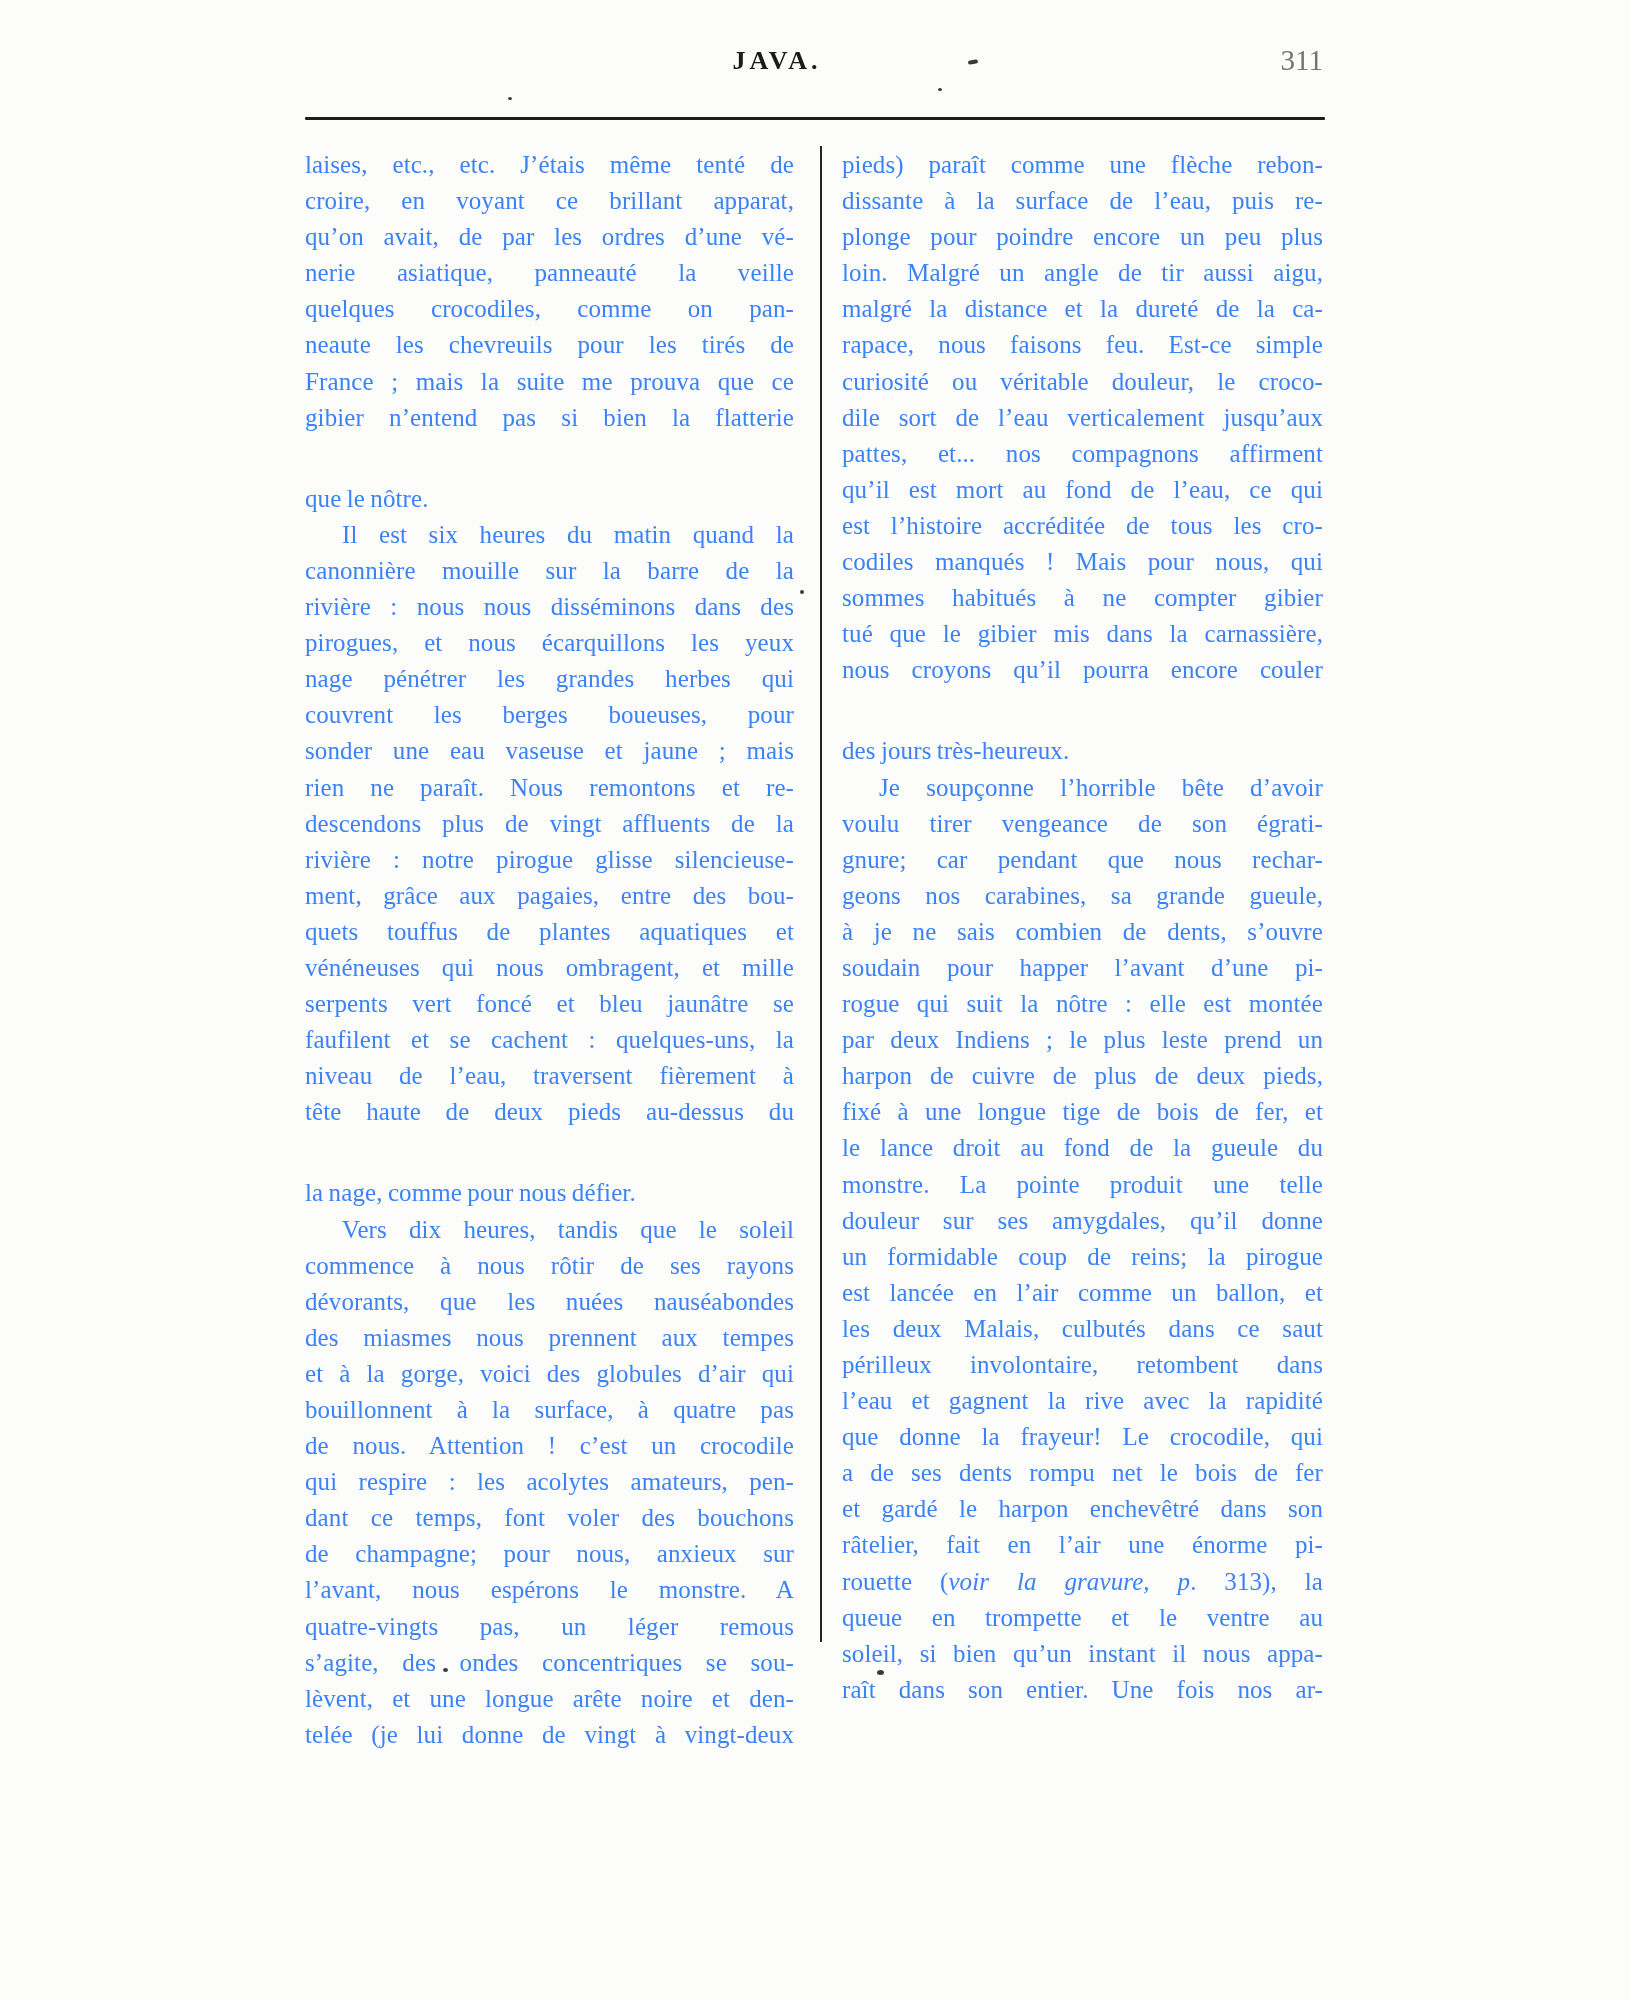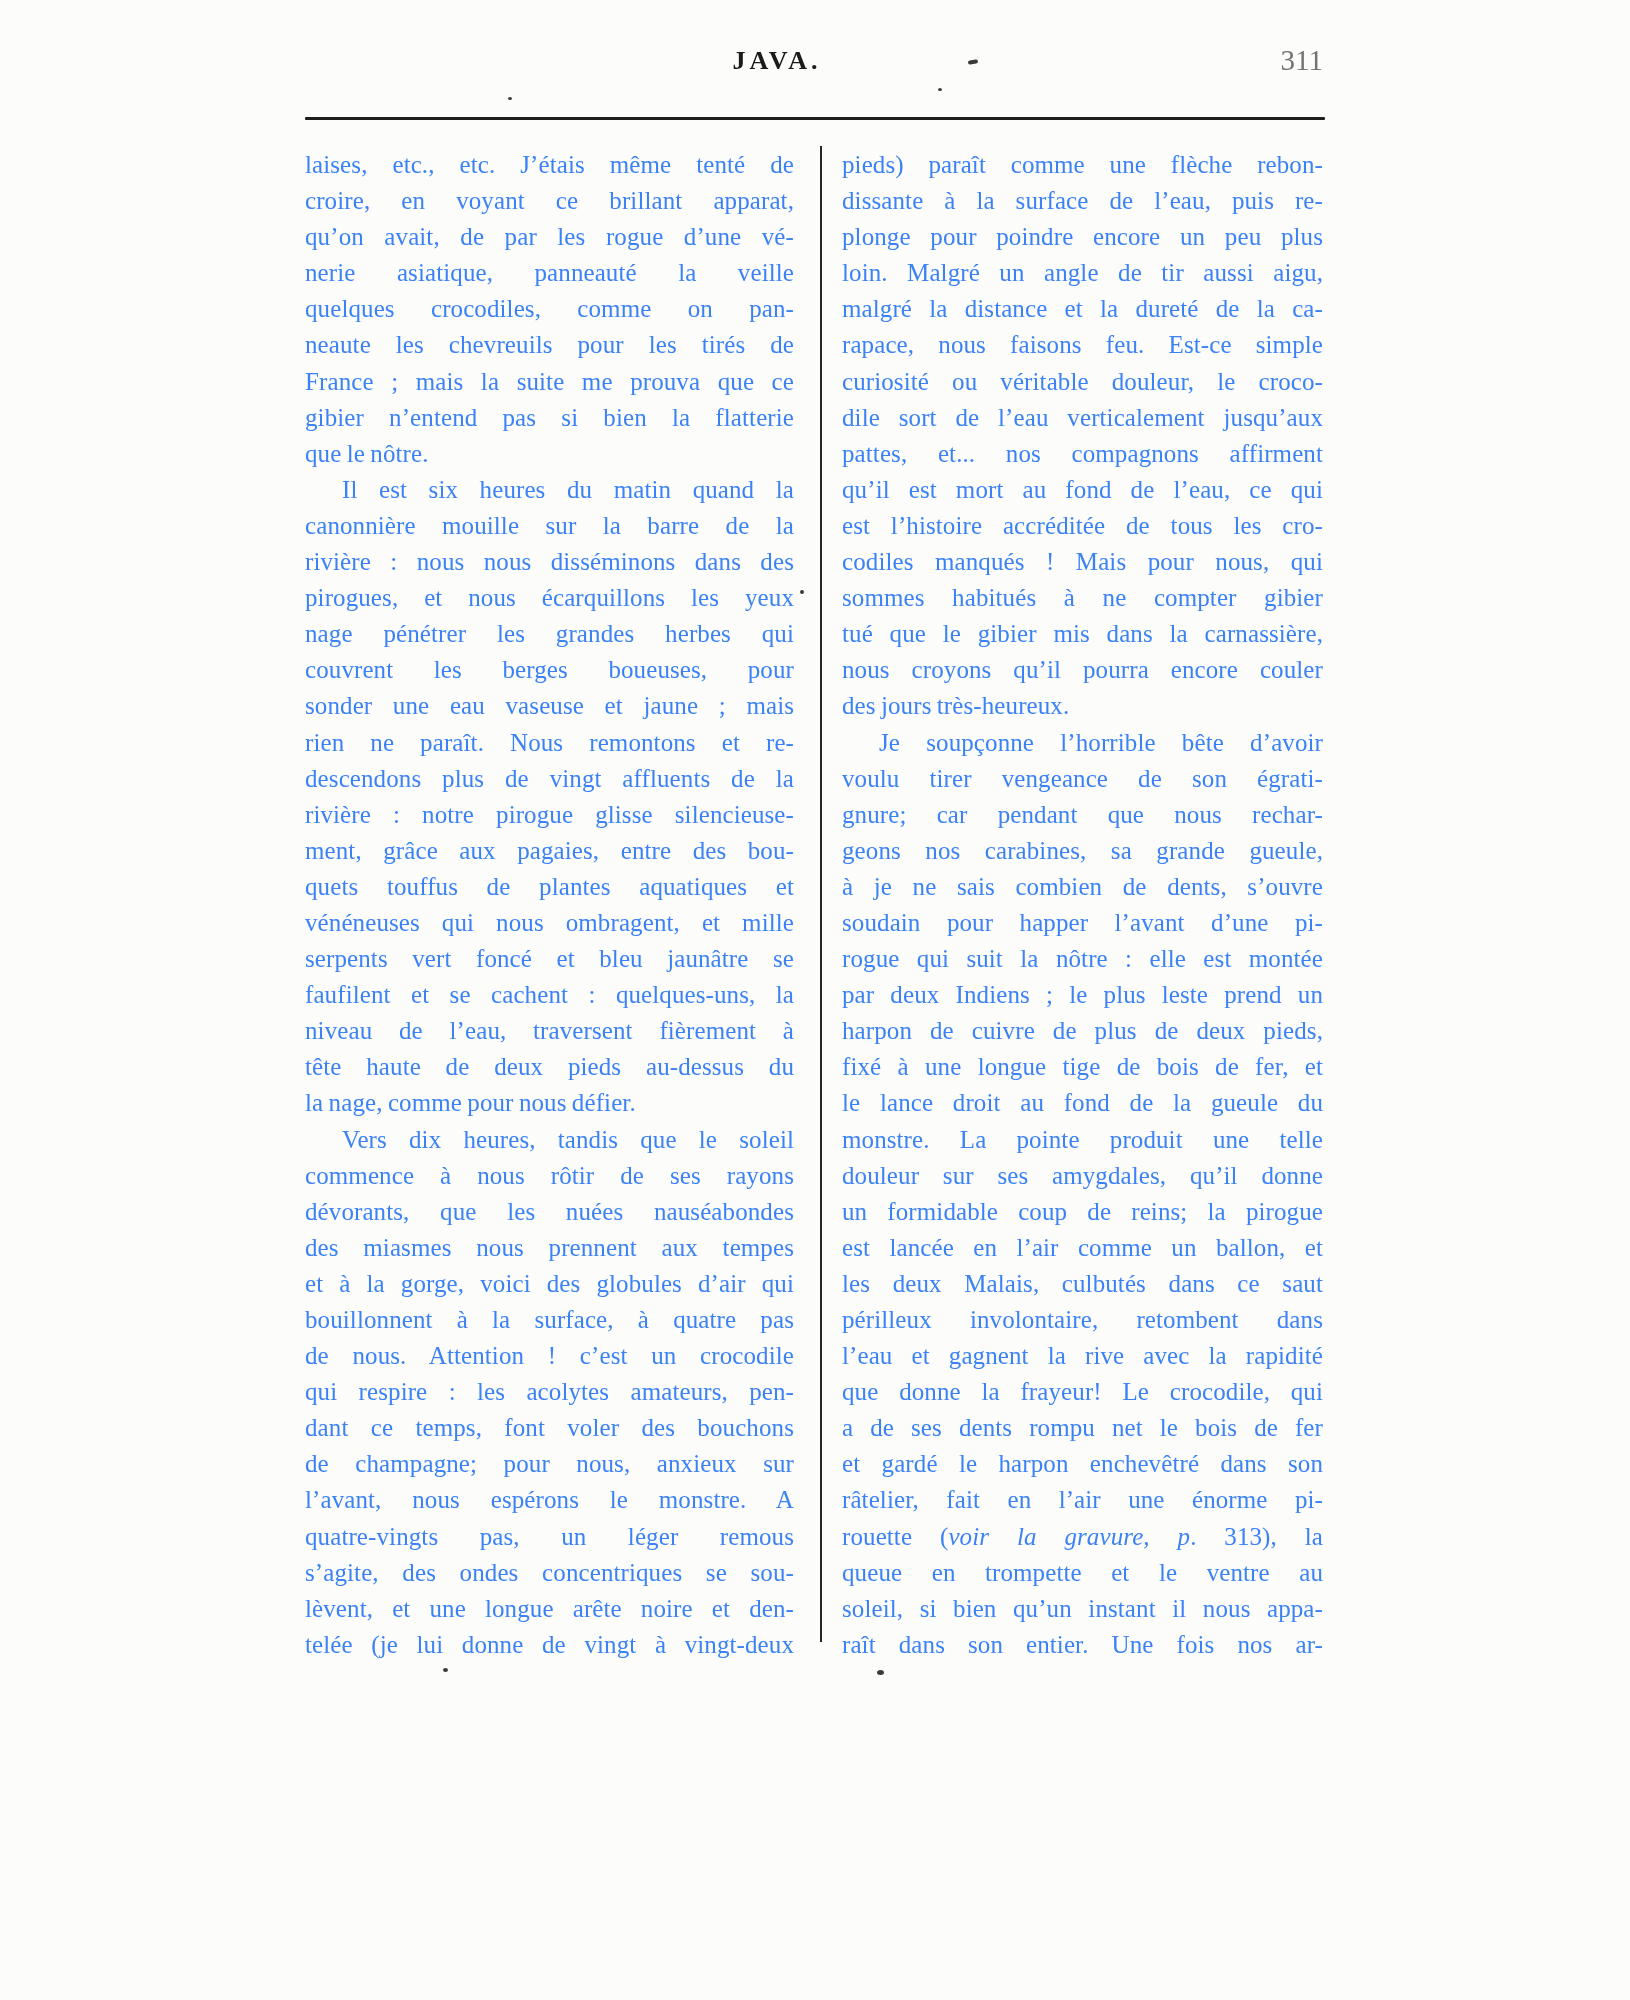--- a/index.html
+++ b/index.html
@@ -32,21 +32,21 @@
   .col{
     position:absolute;top:147px;
     font-size:25px;line-height:36.1px;
     word-spacing:-1px;letter-spacing:0.1px;
     color:#3b82f6;
   }
   .col-left{left:305px;width:489px;}
   .col-right{left:842px;width:481px;}
 
   .line{text-align:justify;text-align-last:justify;}
-  .line.end{text-align-last:left;}
+  .line.end{text-align-last:left;margin-top:45px;}
   .line.indent{text-indent:37px;}
   .it{font-style:italic;}
 
   .speck{position:absolute;background:#3a3a3a;border-radius:50%;}
   .sp1{top:97px;left:508px;width:4px;height:3px;}
   .sp2{top:60px;left:968px;width:10px;height:4px;border-radius:2px;transform:rotate(-8deg);}
   .sp3{top:88px;left:938px;width:4px;height:3px;}
   .sp4{top:590px;left:800px;width:4px;height:4px;}
   .sp5{top:1668px;left:443px;width:5px;height:4px;}
   .sp6{top:1670px;left:877px;width:7px;height:5px;}
@@ -58,21 +58,21 @@
 
   <div class="running-head">JAVA.</div>
 
   <div class="page-number">311</div>
 
   <div class="head-rule"></div>
 
   <div class="col col-left">
       <div class="line">laises, etc., etc. J’étais même tenté de</div>
       <div class="line">croire, en voyant ce brillant apparat,</div>
-      <div class="line">qu’on avait, de par les rogue d’une vé-</div>
+      <div class="line">qu’on avait, de par les ordres d’une vé-</div>
       <div class="line">nerie asiatique, panneauté la veille</div>
       <div class="line">quelques crocodiles, comme on pan-</div>
       <div class="line">neaute les chevreuils pour les tirés de</div>
       <div class="line">France ; mais la suite me prouva que ce</div>
       <div class="line">gibier n’entend pas si bien la flatterie</div>
       <div class="line end">que le nôtre.</div>
       <div class="line indent">Il est six heures du matin quand la</div>
       <div class="line">canonnière mouille sur la barre de la</div>
       <div class="line">rivière : nous nous disséminons dans des</div>
       <div class="line">pirogues, et nous écarquillons les yeux</div>

